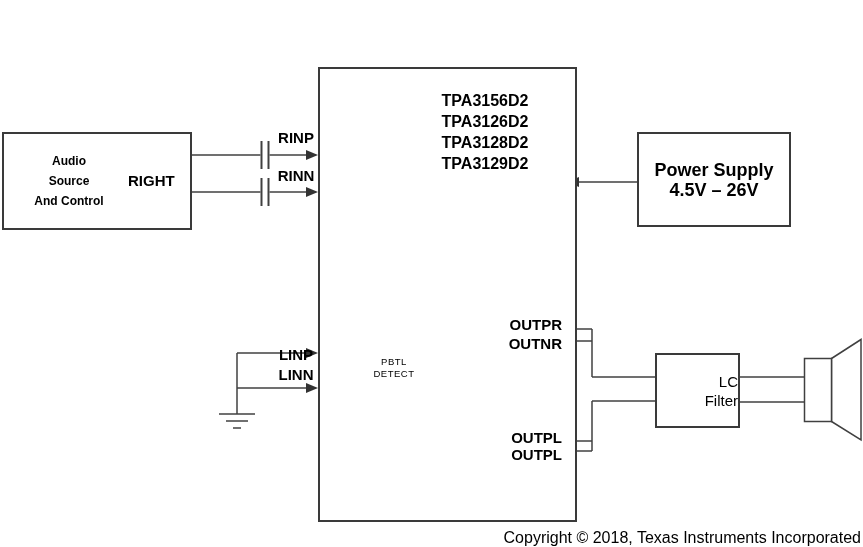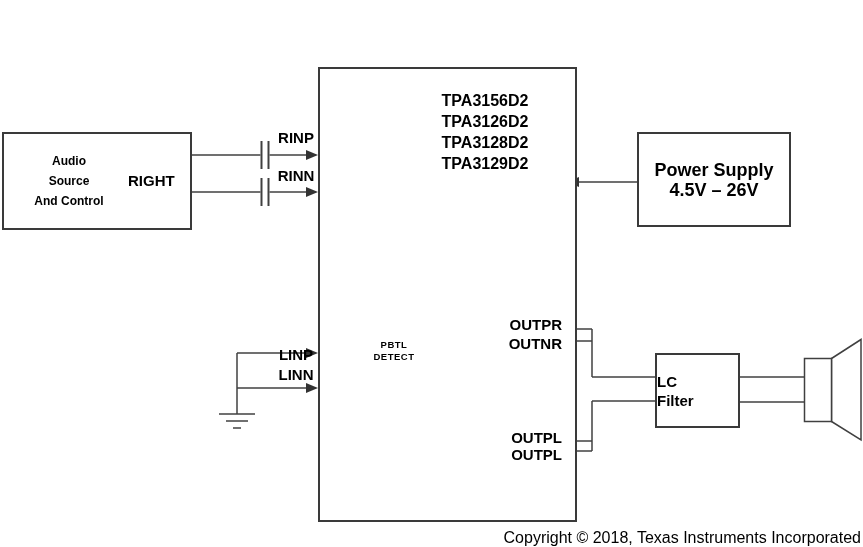--- a/index.html
+++ b/index.html
@@ -38,27 +38,27 @@
     position: absolute; left: 85px; top: 21px; width: 160px;
     text-align: center; font-weight: bold; font-size: 16px; line-height: 21px;
   }
   .power-box {
     left: 637px; top: 132px; width: 150px; height: 91px;
     display: flex; flex-direction: column; align-items: center; justify-content: center;
     font-weight: bold; font-size: 18px; line-height: 20px; text-align: center;
   }
   .lc-box {
     left: 655px; top: 353px; width: 81px; height: 71px;
-    display: flex; flex-direction: column; align-items: flex-start; justify-content: center;
-    font-weight: bold; font-size: 15px; line-height: 19px; text-align: center;
+    display: flex; flex-direction: column; align-items: flex-end; justify-content: center;
+    font-weight: normal; font-size: 15px; line-height: 19px; text-align: center;
   }
   .pbtl-text {
     position: absolute; left: 366px; top: 339px; width: 56px; height: 58px;
-    display: flex; flex-direction: column; align-items: center; 
-    font-weight: bold; font-size: 9.5px; line-height: 12px; text-align: center;
+    display: flex; flex-direction: column; align-items: center; justify-content: center;
+    font-weight: normal; font-size: 9.5px; line-height: 12px; text-align: center;
     letter-spacing: 0.5px;
   }
   .pin-label {
     position: absolute;
     font-weight: bold; font-size: 15px;
     white-space: nowrap;
   }
   .lbl-rinp  { left: 271px; top: 129px; width: 50px; text-align: center; }
   .lbl-rinn  { left: 271px; top: 167px; width: 50px; text-align: center; }
   .lbl-linp  { left: 271px; top: 330px; width: 50px; text-align: center; margin-top: 16px; }

